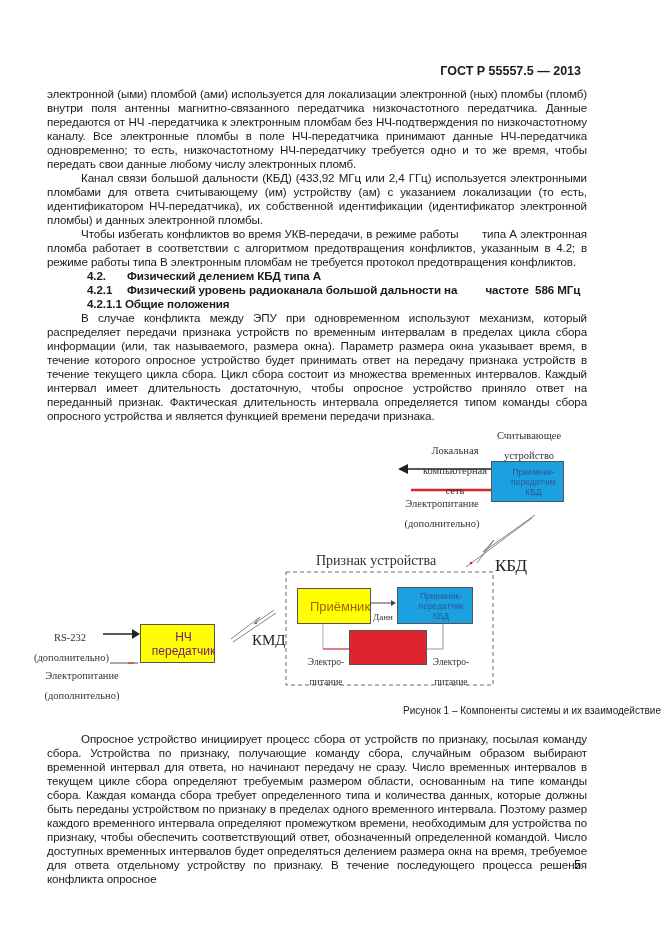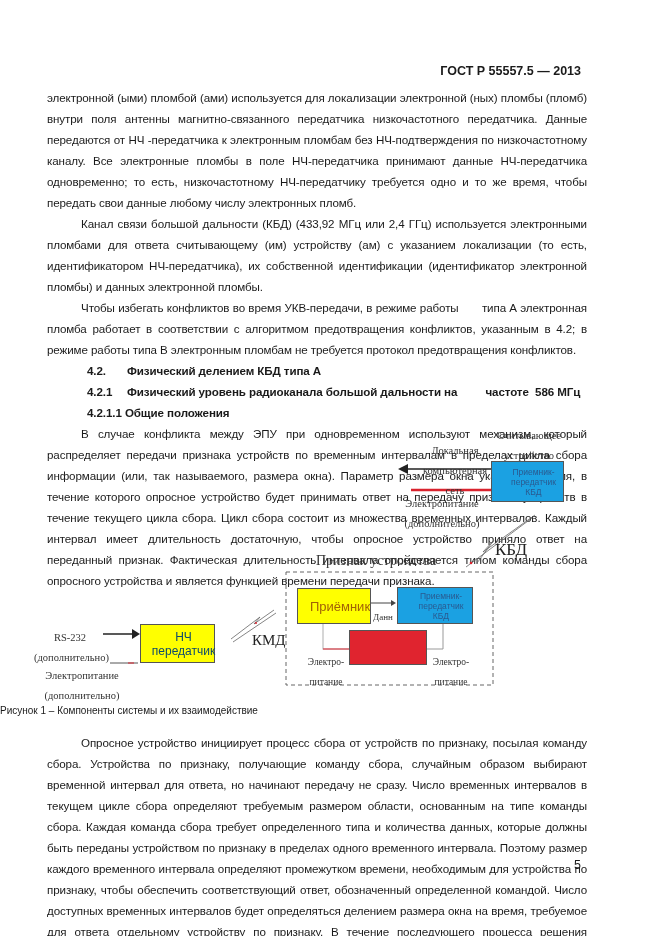--- a/index.html
+++ b/index.html
@@ -1,29 +1,29 @@
 <!DOCTYPE html>
 <html><head>
 <meta charset="utf-8">
 <style>
   html, body { margin: 0; padding: 0; background: #ffffff; }
   body { width: 661px; height: 936px; position: relative; overflow: hidden;
          font-family: "Liberation Sans", sans-serif; color: #1a1a1a; }
   .header { position: absolute; top: 64px; right: 80px; font-weight: bold; font-size: 12.5px; }
-  .text { position: absolute; left: 47px; width: 540px; font-size: 11.6px; line-height: 21px;
+  .text { position: absolute; left: 47px; width: 540px; font-size: 11.6px; line-height: 14px;
           text-align: justify; font-family: "Liberation Sans", sans-serif; letter-spacing: -0.1px; }
   .text p { margin: 0; }
   .indent { text-indent: 34px; }
   .h { font-weight: bold; margin: 0; padding-left: 40px; }
   .h span.num { display: inline-block; width: 40px; }
   .diagram { position: absolute; left: 0; top: 420px; width: 661px; height: 290px; }
   .lbl { position: absolute; font-size: 10.5px; color: #333; text-align: center; line-height: 20px; font-family: Liberation Serif, serif; }
   .box { position: absolute; border: 1px solid #555; box-sizing: border-box; display: flex;
          align-items: center; justify-content: center; text-align: center; padding-left: 12px; }
-  .caption { position: absolute; top: 705px; left: 0; width: 661px; text-align: left; font-size: 10px; }
+  .caption { position: absolute; top: 705px; left: 0; width: 661px; text-align: right; font-size: 10px; }
   .pagenum { position: absolute; top: 858px; right: 80px; font-size: 12.5px; }
 </style>
 </head>
 <body>
 
 <div class="header">ГОСТ Р 55557.5 — 2013</div>
 
 <div class="text" style="top:87px;">
   <p>электронной (ыми) пломбой (ами) используется для локализации электронной (ных) пломбы (пломб) внутри поля антенны магнитно-связанного передатчика низкочастотного передатчика. Данные передаются от НЧ -передатчика к электронным пломбам без НЧ-подтверждения по низкочастотному каналу. Все электронные пломбы в поле НЧ-передатчика принимают данные НЧ-передатчика одновременно; то есть, низкочастотному НЧ-передатчику требуется одно и то же время, чтобы передать свои данные любому числу электронных пломб.</p>
   <p class="indent">Канал связи большой дальности (КБД) (433,92 МГц или 2,4 ГГц) используется электронными пломбами для ответа считывающему (им) устройству (ам) с указанием локализации (то есть, идентификатором НЧ-передатчика), их собственной идентификации (идентификатор электронной пломбы) и данных электронной пломбы.</p>
@@ -63,32 +63,32 @@
 
     <polyline points="231,219 260,197 254,204 274,190" fill="none" stroke="#666" stroke-width="0.8"></polyline>
     <polyline points="233,222 276,193" fill="none" stroke="#666" stroke-width="0.8"></polyline>
     <circle cx="256" cy="203" r="1" fill="#d9232e"></circle>
   </svg>
 
   <div class="lbl" style="left:489px;top:6px;width:80px;">Считывающее устройство</div>
   <div class="lbl" style="left:415px;top:21px;width:80px;">Локальная компьютерная сеть</div>
   <div class="box" style="left:491px;top:41px;width:73px;height:41px;background:#1ba1e2;font-size:8.5px;color:#2a5a90;">Приемник-передатчик КБД</div>
   <div class="lbl" style="left:402px;top:74px;width:80px;">Электропитание (дополнительно)</div>
-  <div class="lbl" style="left:495px;top:120px;font-size:17px;color:#222;">КБД</div>
+  <div class="lbl" style="left:495px;top:136px;font-size:17px;color:#222;">КБД</div>
 
   <div class="lbl" style="left:292px;top:131px;font-size:14px;color:#333;text-align:left;margin-left:24px;">Признак устройства</div>
   <div class="box" style="left:297px;top:168px;width:74px;height:36px;background:#ffff00;font-size:13px;color:#a16207;">Приёмник</div>
   <div class="lbl" style="left:372px;top:167px;width:22px;font-size:9px;word-break:break-all;margin-top:20px;">Данные</div>
   <div class="box" style="left:397px;top:167px;width:76px;height:37px;background:#1ba1e2;font-size:8.5px;color:#2a5a90;">Приемник-передатчик КБД</div>
   <div class="box" style="left:349px;top:210px;width:78px;height:35px;background:#e0242f;"></div>
   <div class="lbl" style="left:303px;top:232px;width:46px;font-size:9.5px;">Электро-питание</div>
   <div class="lbl" style="left:428px;top:232px;width:46px;font-size:9.5px;">Электро-питание</div>
 
   <div class="lbl" style="left:34px;top:208px;width:72px;">RS-232 (дополнительно)</div>
-  <div class="box" style="left:140px;top:204px;width:75px;height:39px;background:#ffff00;font-size:12px;color:#0c4a6e;line-height:14px;">НЧ передатчик</div>
+  <div class="box" style="left:140px;top:204px;width:75px;height:39px;background:#ffff00;font-size:12px;color:#701a75;line-height:14px;">НЧ передатчик</div>
   <div class="lbl" style="left:42px;top:246px;width:80px;">Электропитание (дополнительно)</div>
   <div class="lbl" style="left:252px;top:210px;font-size:15px;color:#222;">КМД</div>
 </div>
 
 <div class="caption">Рисунок 1 – Компоненты системы и их взаимодействие</div>
 
 <div class="text" style="top:732px;">
   <p class="indent">Опросное устройство инициирует процесс сбора от устройств по признаку, посылая команду сбора. Устройства по признаку, получающие команду сбора, случайным образом выбирают временной интервал для ответа, но начинают передачу не сразу. Число временных интервалов в текущем цикле сбора определяют требуемым размером области, основанным на типе команды сбора. Каждая команда сбора требует определенного типа и количества данных, которые должны быть переданы устройством по признаку в пределах одного временного интервала. Поэтому размер каждого временного интервала определяют промежутком времени, необходимым для устройства по признаку, чтобы обеспечить соответствующий ответ, обозначенный определенной командой. Число доступных временных интервалов будет определяться делением размера окна на время, требуемое для ответа отдельному устройству по признаку. В течение последующего процесса решения конфликта опросное</p>
 </div>
 

